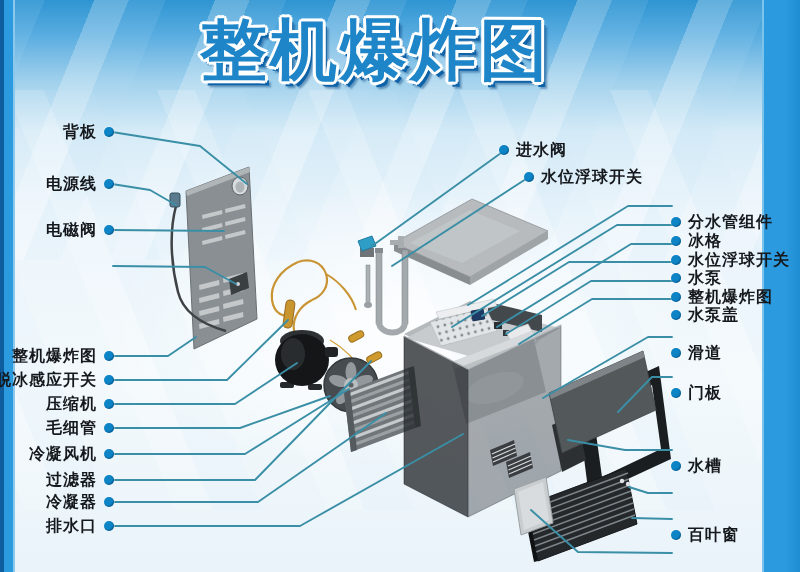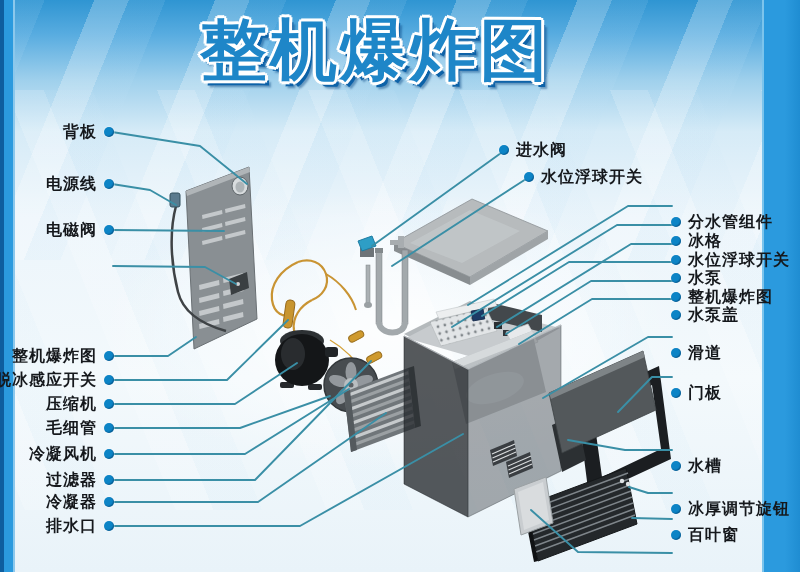--- a/index.html
+++ b/index.html
@@ -326,21 +326,17 @@
       <span>滑道</span>
     </div>
   <div class="lbl r" style="top:367px">
       <span class="dot"></span>
       <span>门板</span>
     </div>
   <div class="lbl r" style="top:440px">
       <span class="dot"></span>
       <span>水槽</span>
     </div>
-  <div class="lbl r" style="top:483px">
-      <span class="dot"></span>
-      <span>冰厚调节旋钮</span>
-    </div>
   <div class="lbl r" style="top:509px">
       <span class="dot"></span>
       <span>百叶窗</span>
     </div>
 </div>
 
 </body></html>

